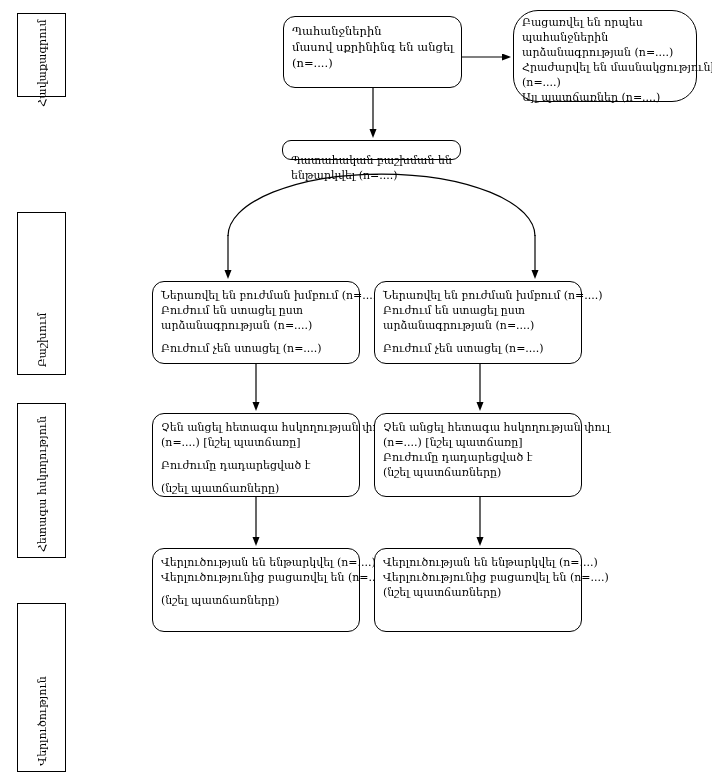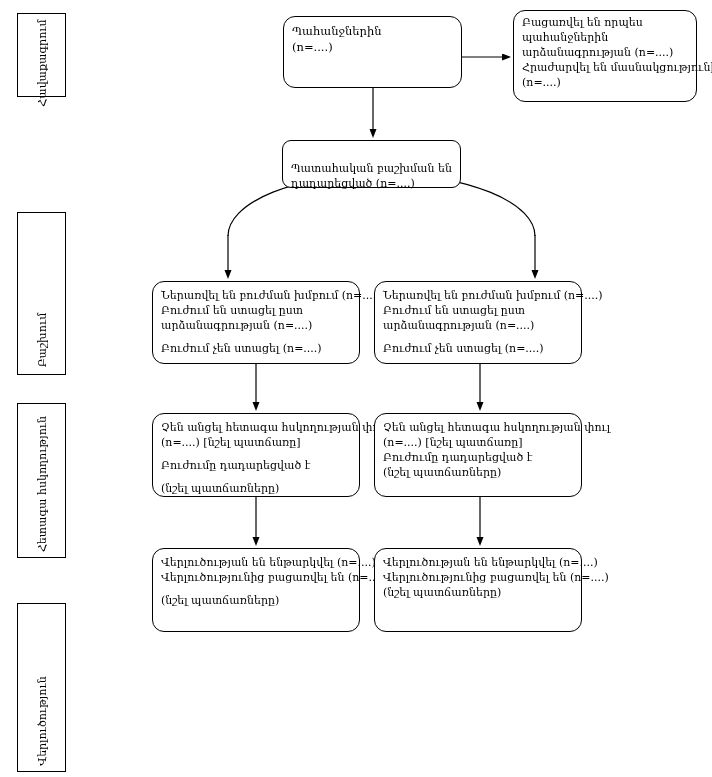--- a/index.html
+++ b/index.html
@@ -23,22 +23,22 @@
   #sb-4 .vtext{top:70%;}
   
   .flowbox{
     position:absolute;border:1.3px solid #000;border-radius:12px;background:#fff;
     box-sizing:border-box;padding:6px 3px 0 8px;font-size:11px;
   }
   .line{line-height:15px;min-height:15px;white-space:nowrap;}
   .gap{height:8px;}
   #bx-screened{left:283px;top:16px;width:179px;height:72px;font-size:11.5px;}
   #bx-screened .line{line-height:16px;}
-  #bx-excluded{left:513px;top:10px;width:184px;height:92px;border-radius:12px;padding-top:4px;}
-  #bx-randomized{left:282px;top:140px;width:179px;height:48px;border-radius:9px;padding-top:20px;}
+  #bx-excluded{left:513px;top:10px;width:184px;height:92px;border-radius:25px;padding-top:4px;}
+  #bx-randomized{left:282px;top:140px;width:179px;height:20px;border-radius:9px;padding-top:12px;}
   #bx-alloc-left{left:152px;top:281px;width:208px;height:83px;}
   #bx-alloc-right{left:374px;top:281px;width:208px;height:83px;}
   #bx-fu-left{left:152px;top:413px;width:208px;height:84px;}
   #bx-fu-right{left:374px;top:413px;width:208px;height:84px;}
   #bx-an-left{left:152px;top:548px;width:208px;height:84px;}
   #bx-an-right{left:374px;top:548px;width:208px;height:84px;}
   
   #wires{position:absolute;left:0;top:0;width:712px;height:777px;pointer-events:none;}
   #wires .cn{stroke:#000;stroke-width:1.2;fill:none;}
 </style>
@@ -72,34 +72,36 @@
   </div>
   <div class="sidebox" id="sb-3">
     <span class="vtext">Հետագա հսկողություն</span>
   </div>
   <div class="sidebox" id="sb-4">
     <span class="vtext">Վերլուծություն</span>
   </div>
 
   <div class="flowbox" id="bx-screened">
     <div class="line">Պահանջներին</div>
+    <div class="line">մասով սքրինինգ են անցել</div>
     <div class="line">(n=....)</div>
   </div>
 
   <div class="flowbox" id="bx-excluded">
     <div class="line">Բացառվել են որպես</div>
     <div class="line">պահանջներին</div>
     <div class="line">արձանագրության (n=....)</div>
     <div class="line">Հրաժարվել են մասնակցությունից</div>
     <div class="line">(n=....)</div>
+    <div class="line">Այլ պատճառներ (n=....)</div>
   </div>
 
   <div class="flowbox" id="bx-randomized">
     <div class="line">Պատահական բաշխման են</div>
-    <div class="line">դադարեցված (n=....)</div>
+    <div class="line">ենթարկվել (n=....)</div>
   </div>
 
   <div class="flowbox" id="bx-alloc-left">
     <div class="line">Ներառվել են բուժման խմբում (n=....)</div>
     <div class="line">Բուժում են ստացել ըստ</div>
     <div class="line">արձանագրության (n=....)</div>
     <div class="gap"></div>
     <div class="line">Բուժում չեն ստացել (n=....)</div>
   </div>
 

